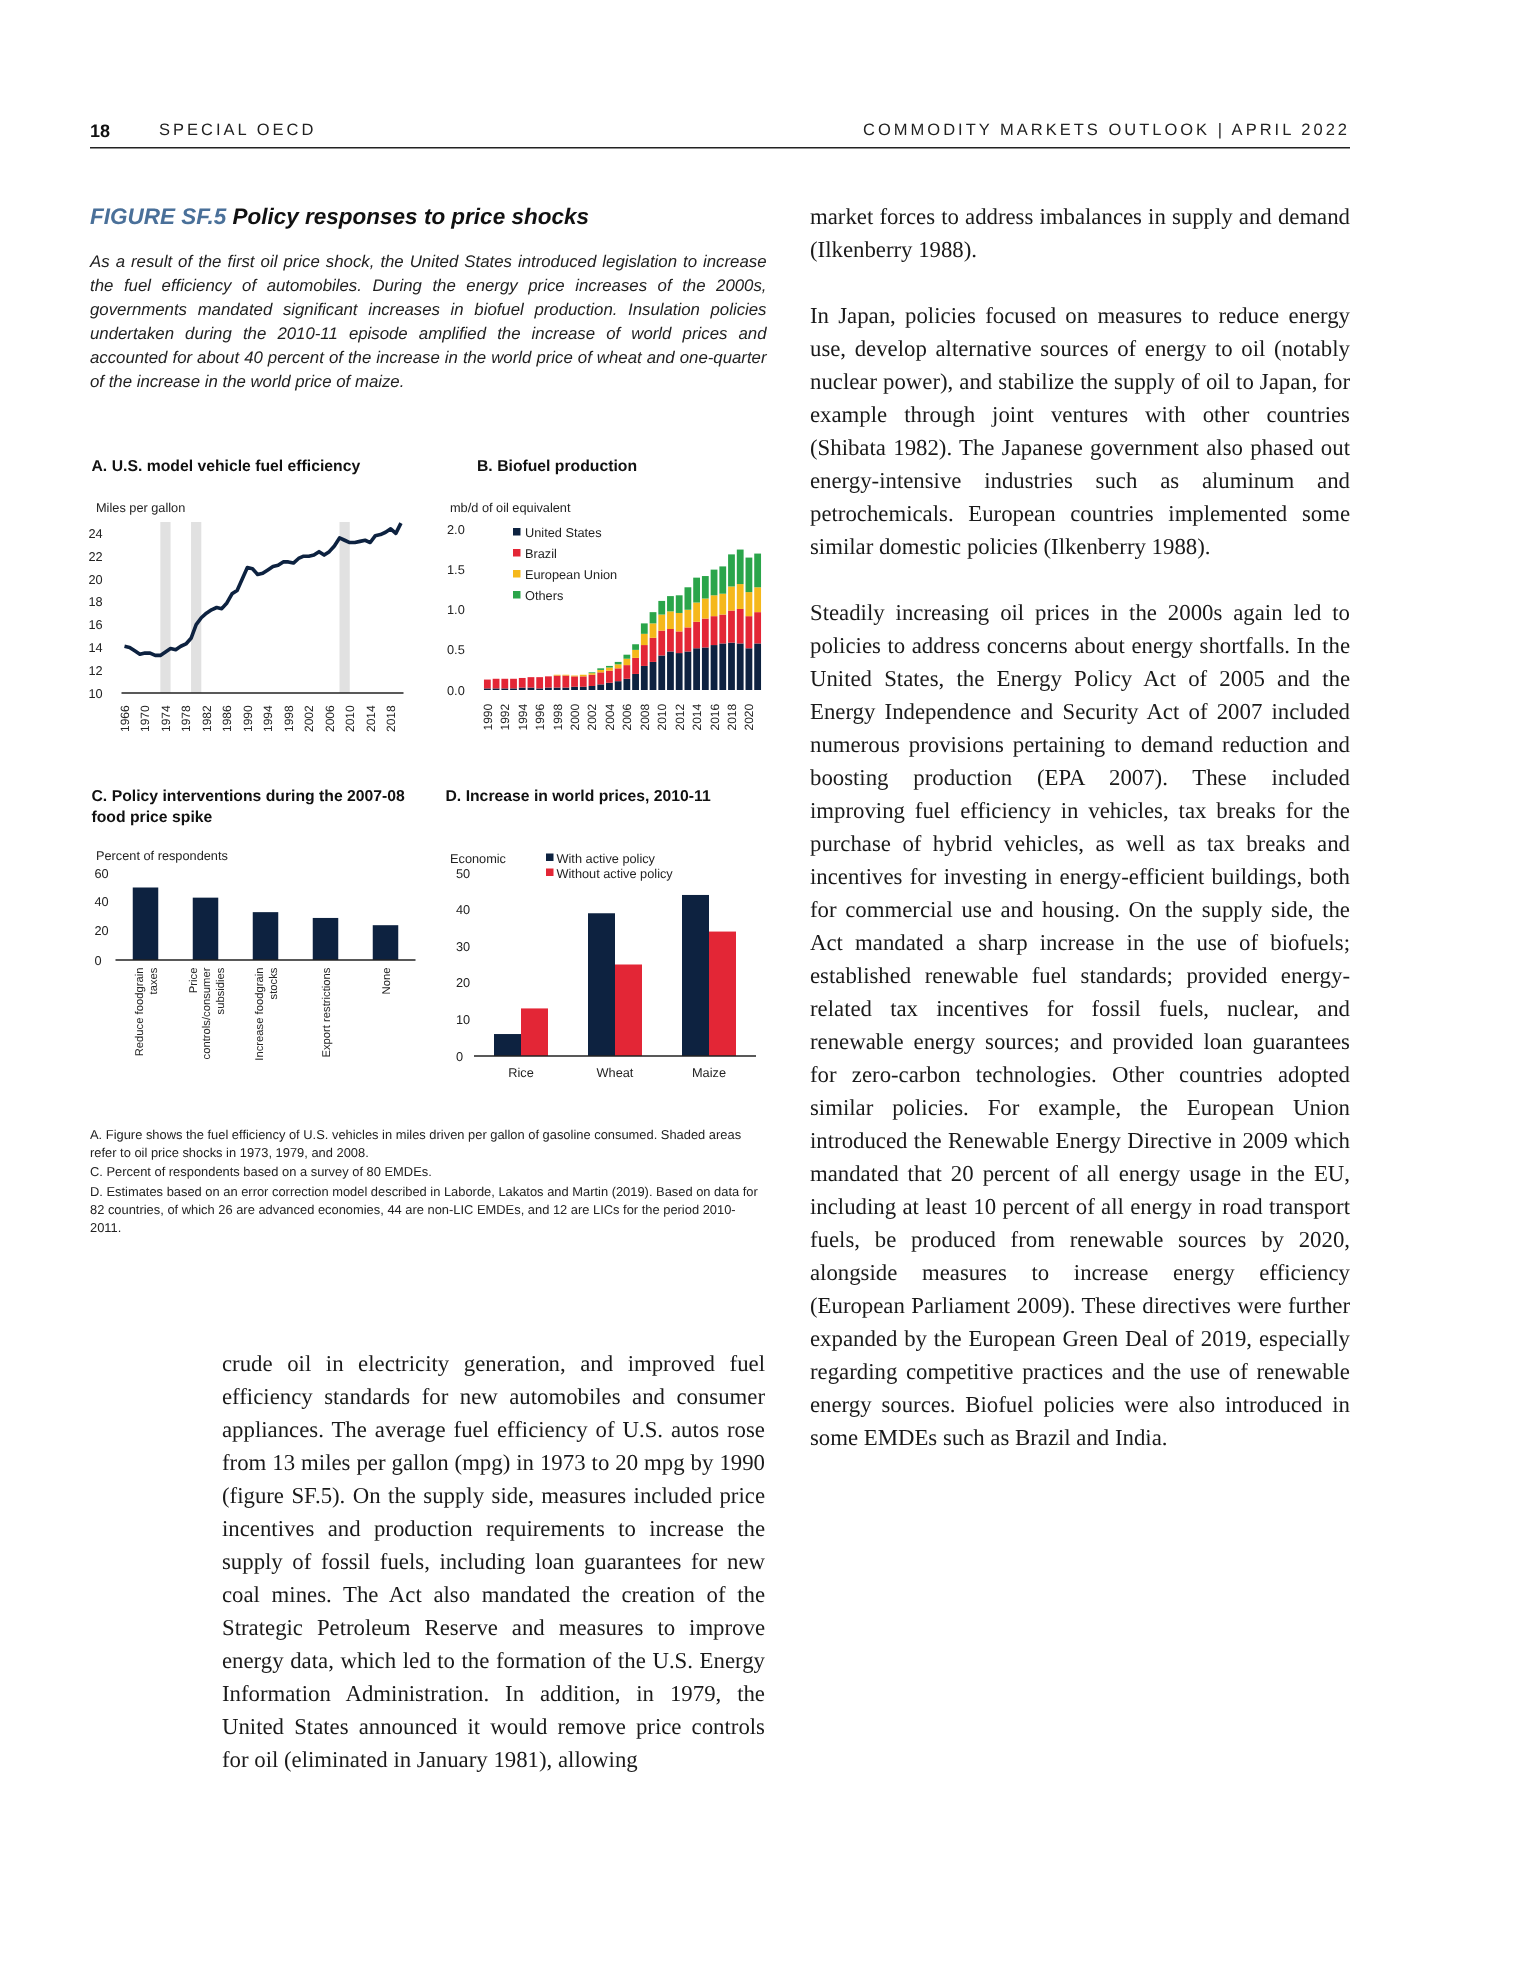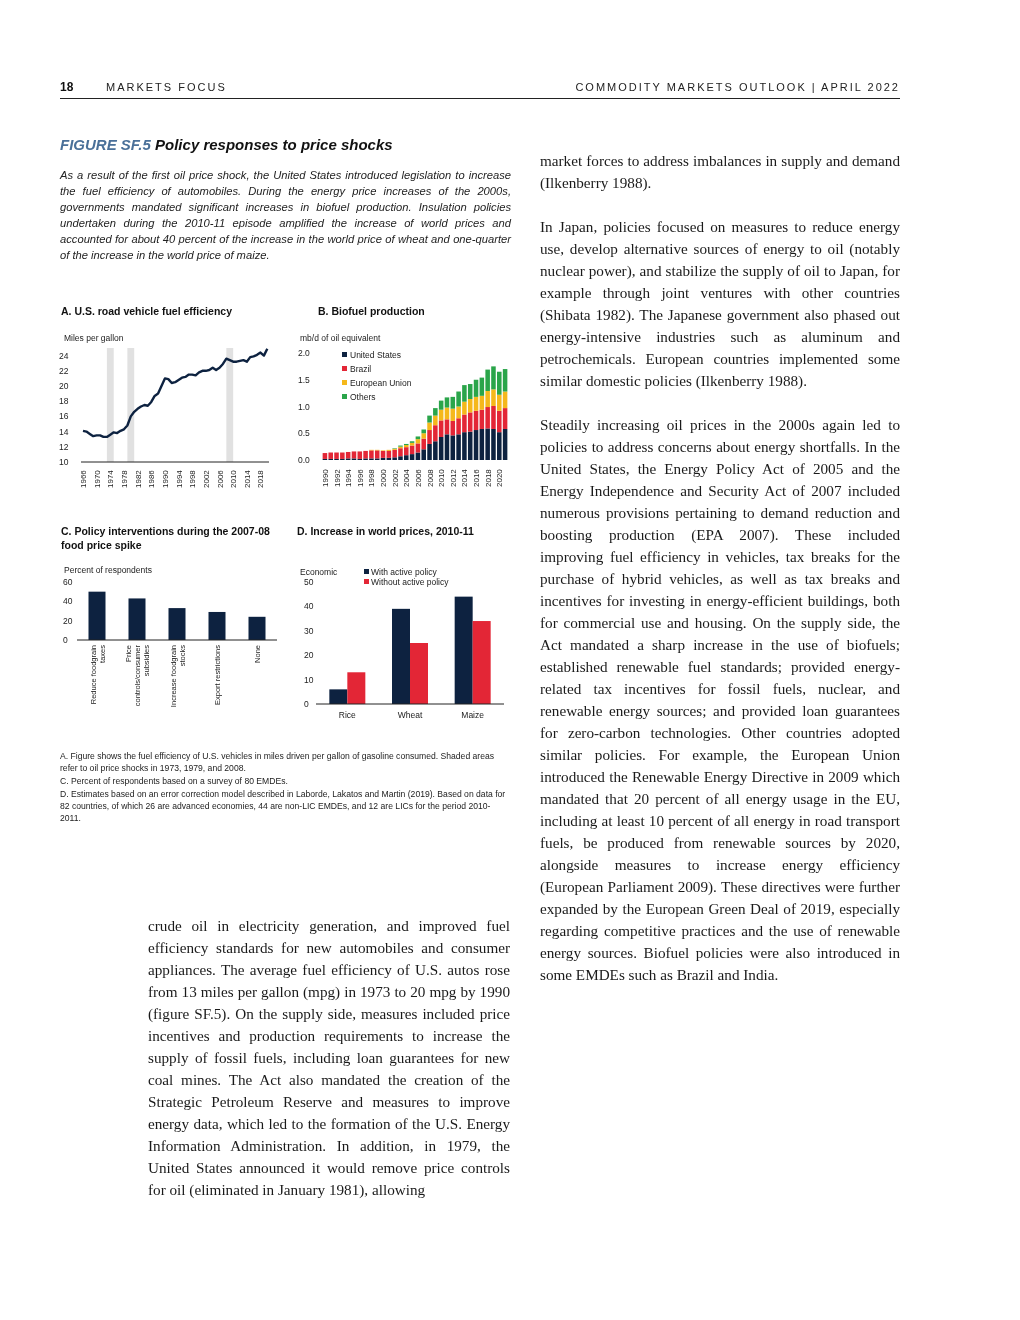--- a/index.html
+++ b/index.html
@@ -14,44 +14,44 @@
   .fig-title { position:absolute; left:60px; top:136px; font-size:15px; font-weight:bold;font-style:italic; }
   .fig-title .lab { color:#4a7099; }
   .fig-sub { position:absolute; left:60px; top:167px; width:451px; font-size:11.2px; font-style:italic; line-height:16px; text-align:justify; color:#222; }
 
   .panel-title { position:absolute; font-size:10.5px; font-weight:bold; line-height:14px; }
   .ax-label { position:absolute; font-size:8.5px; color:#222; }
 
   .notes { position:absolute; left:60px; top:750px; width:450px; font-size:8.6px; line-height:12px; color:#222; }
   .notes p { margin:0 0 1px 0; }
 
-  .body-text { font-family: "Liberation Serif", "DejaVu Serif", serif; font-size:15.2px; line-height:22px; text-align:justify; color:#1a1a1a;margin-top:16px; }
+  .body-text { font-family: "Liberation Serif", "DejaVu Serif", serif; font-size:15.2px; line-height:22px; text-align:justify; color:#1a1a1a; }
   .body-text p { margin:0 0 22px 0; }
   .col-left { position:absolute; left:148px; top:899px; width:362px; }
   .col-right { position:absolute; left:540px; top:134px; width:360px; }
   .subhead { color:#4a7099; font-style:italic; font-weight:bold; font-size:15.5px; margin:0 0 16px 0; }
 
   svg text { font-family: "Liberation Sans", "DejaVu Sans", sans-serif; }
 </style>
 </head>
 <body>
 
 <div class="hdr sans">
   <span class="pg">18</span>
-  <span class="sec">MARKETS FOCUS</span>
+  <span class="sec">SPECIAL OECD</span>
   <span class="pub">COMMODITY MARKETS OUTLOOK | APRIL 2022</span>
 </div>
 
 <div class="fig-title sans">
   <span class="lab">FIGURE SF.5</span>
   <span>Policy responses to price shocks</span>
 </div>
 <div class="fig-sub sans">As a result of the first oil price shock, the United States introduced legislation to increase the fuel efficiency of automobiles. During the energy price increases of the 2000s, governments mandated significant increases in biofuel production. Insulation policies undertaken during the 2010-11 episode amplified the increase of world prices and accounted for about 40 percent of the increase in the world price of wheat and one-quarter of the increase in the world price of maize.</div>
 
-<div class="panel-title sans" style="left:61px;top:304px;">A. U.S. road vehicle fuel efficiency</div>
+<div class="panel-title sans" style="left:61px;top:304px;">A. U.S. model vehicle fuel efficiency</div>
 <div class="ax-label sans" style="left:64px;top:333px;">Miles per gallon</div>
 <svg id="chartA" style="position:absolute;left:55px;top:340px;" width="230" height="150">
     <rect x="51.88990825688073" y="8" width="6.8256880733945025" height="114" fill="#e1e1e1"></rect>
     <rect x="72.36697247706422" y="8" width="6.8256880733945025" height="114" fill="#e1e1e1"></rect>
     <rect x="171.3394495412844" y="8" width="6.8256880733945025" height="114" fill="#e1e1e1"></rect>
     <text x="4" y="125" font-size="8.5" fill="#222">10</text>
     <text x="4" y="109.8" font-size="8.5" fill="#222">12</text>
     <text x="4" y="94.6" font-size="8.5" fill="#222">14</text>
     <text x="4" y="79.4" font-size="8.5" fill="#222">16</text>
     <text x="4" y="64.2" font-size="8.5" fill="#222">18</text>

